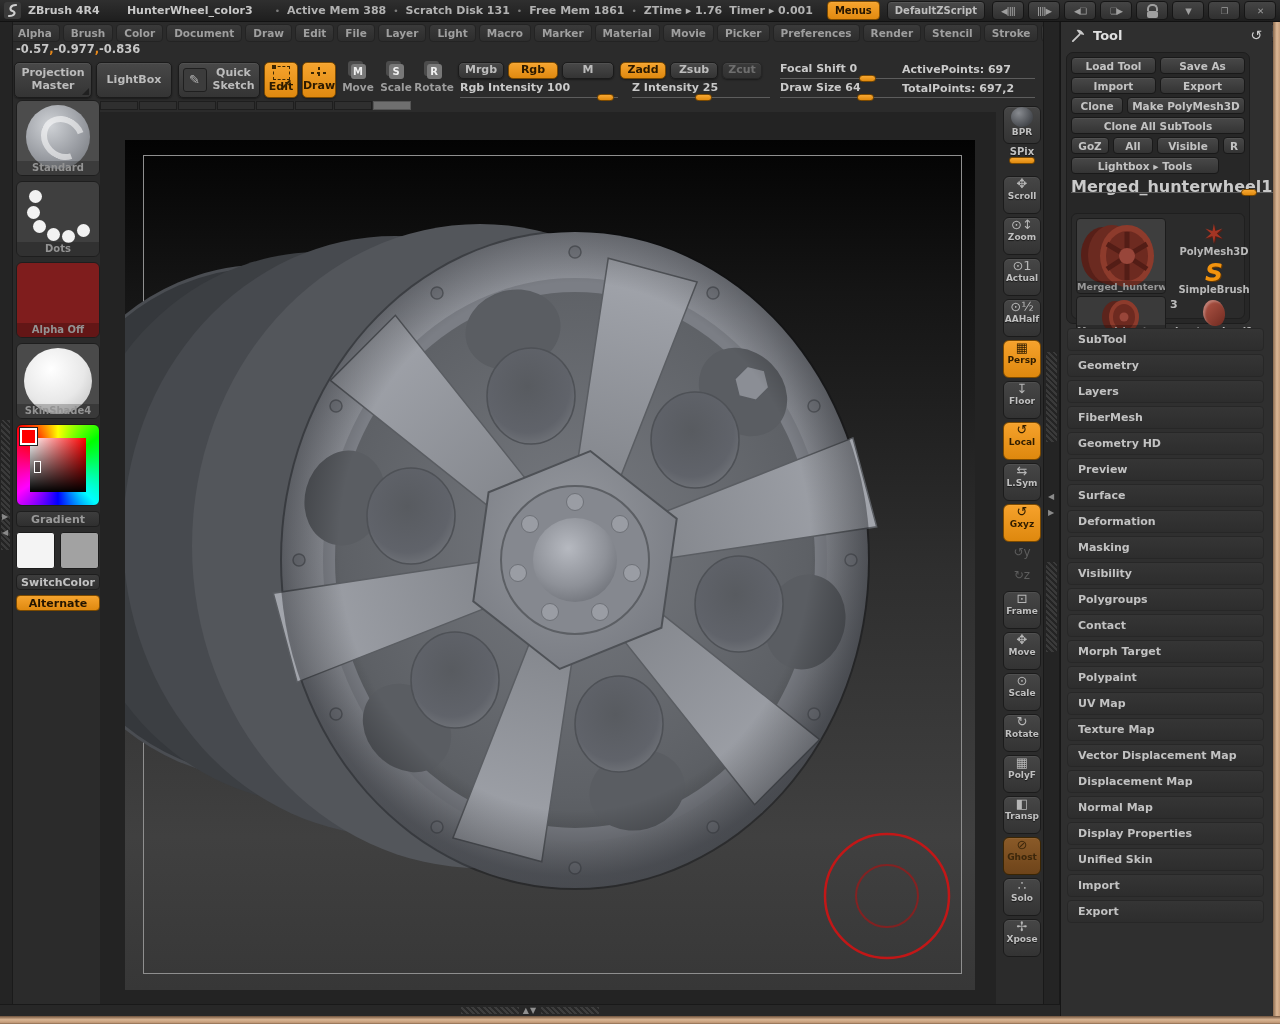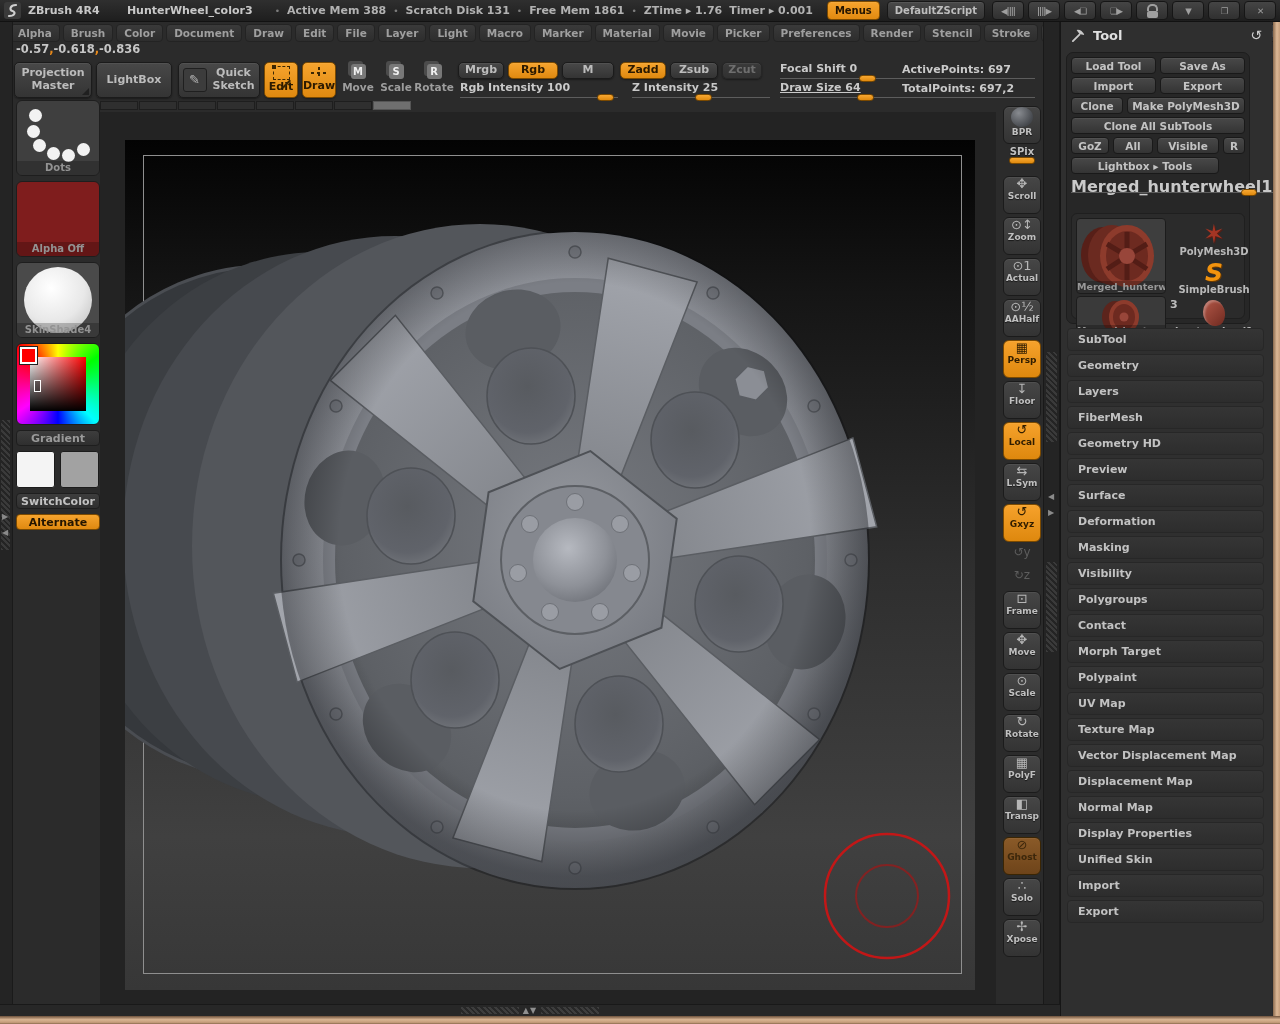--- a/index.html
+++ b/index.html
@@ -291,21 +291,21 @@
 
     <span class="menu-item">Tool</span>
 
     <span class="menu-item">Transform</span>
 
     <span class="menu-item">Zplugin</span>
 
   </div>
 
 <div id="coords" class="abs">
-  <span>-0.57</span><span class="comma">,</span><span>-0.618</span><span class="comma">,</span><span>-0.836</span>
+  <span>-0.57</span><span class="comma">,</span><span>-0.977</span><span class="comma">,</span><span>-0.836</span>
 </div>
 
 <div id="shelf" class="abs">
   <div class="shelf-btn" style="left:14px;top:6px;width:78px;height:36px;">
     <span>Projection Master</span>
       <span class="pm-corner"></span>
   </div>
   <div class="shelf-btn" style="left:96px;top:6px;width:76px;height:36px;">
     <span>LightBox</span>
   </div>
@@ -354,21 +354,21 @@
 
   <div class="slider" style="left:460px;top:25px;width:158px;">
     <span>Rgb Intensity 100</span><span class="track"></span><span class="handle" style="left:87%"></span>
   </div>
   <div class="slider" style="left:632px;top:25px;width:138px;">
     <span>Z Intensity 25</span><span class="track"></span><span class="handle" style="left:46%"></span>
   </div>
   <div class="slider" style="left:780px;top:6px;width:255px;">
     <span>Focal Shift 0</span><span class="track"></span><span class="handle" style="left:31%"></span>
   </div>
-  <div class="slider" style="left:780px;top:25px;width:255px;text-decoration:underline;">
+  <div class="slider" style="left:780px;top:25px;width:255px;">
     <span>Draw Size 64</span><span class="track"></span><span class="handle" style="left:30%"></span>
   </div>
   <div class="points" style="left:902px;top:7px;">ActivePoints: 697</div>
   <div class="points" style="left:902px;top:26px;">TotalPoints: 697,2</div>
 </div>
 
 <div id="topstrip" class="abs">
   <span class="seg"></span>
   <span class="seg"></span>
   <span class="seg"></span>
@@ -379,20 +379,24 @@
   <span class="seg light"></span>
 </div>
 
 <div id="leftedge" class="abs">
   <span class="hatch"></span>
   <span class="arr" style="top:490px">▶</span>
   <span class="arr" style="top:506px">◀</span>
 </div>
 
 <div id="lefttray" class="abs">
+  <div class="tray-item" style="height:76px;background:#4c4c4c;">
+    <span class="sphere-std"></span>
+    <span class="tray-label">Standard</span>
+  </div>
   <div class="tray-item" style="height:76px;background:#3f3f3f;">
     <span class="dot5" style="left:12px;top:8px;"></span>
     <span class="dot5" style="left:10px;top:24px;"></span>
     <span class="dot5" style="left:16px;top:38px;"></span>
     <span class="dot5" style="left:30px;top:46px;"></span>
     <span class="dot5" style="left:45px;top:48px;"></span>
     <span class="dot5" style="left:60px;top:42px;"></span>
     <span class="tray-label">Dots</span>
   </div>
   <div class="tray-item" style="height:76px;background:#7f1d1d;">

